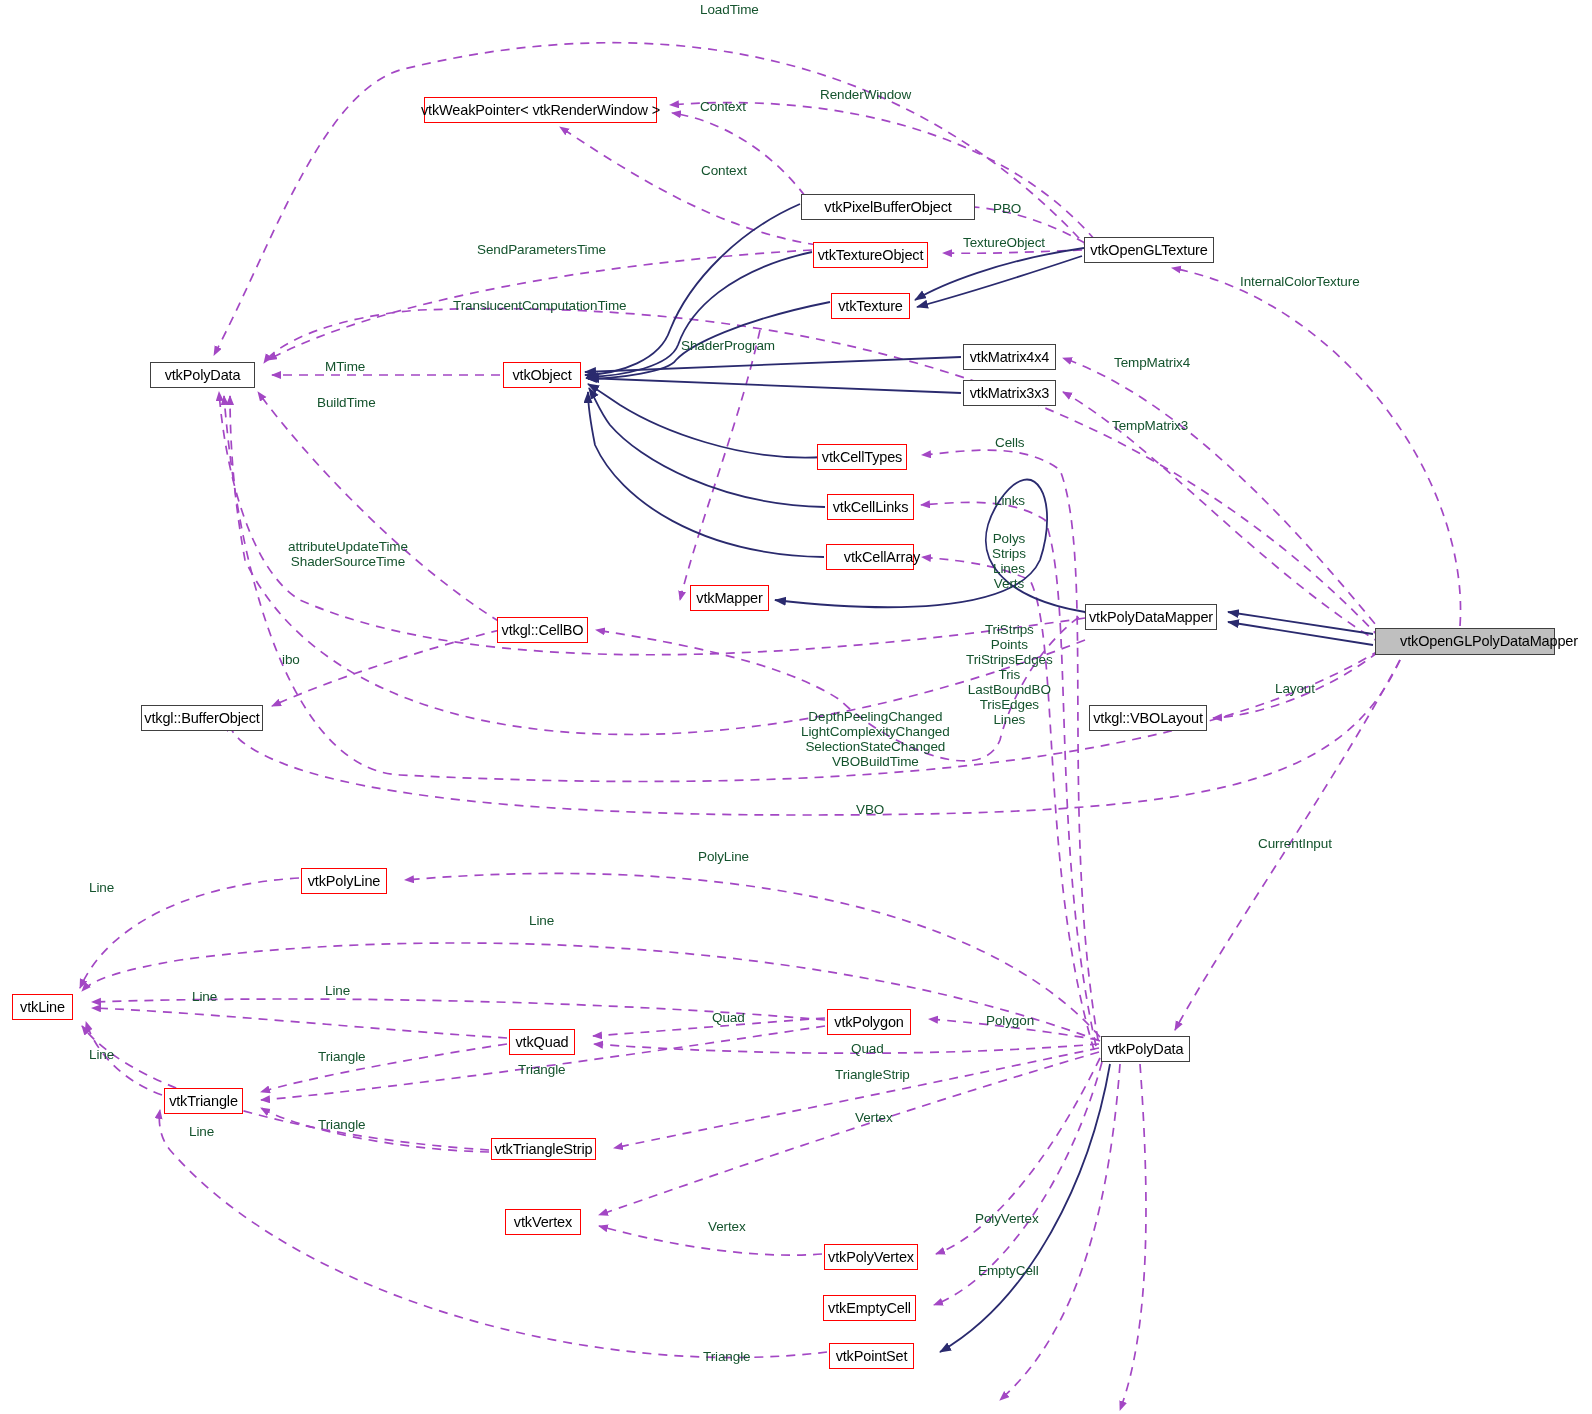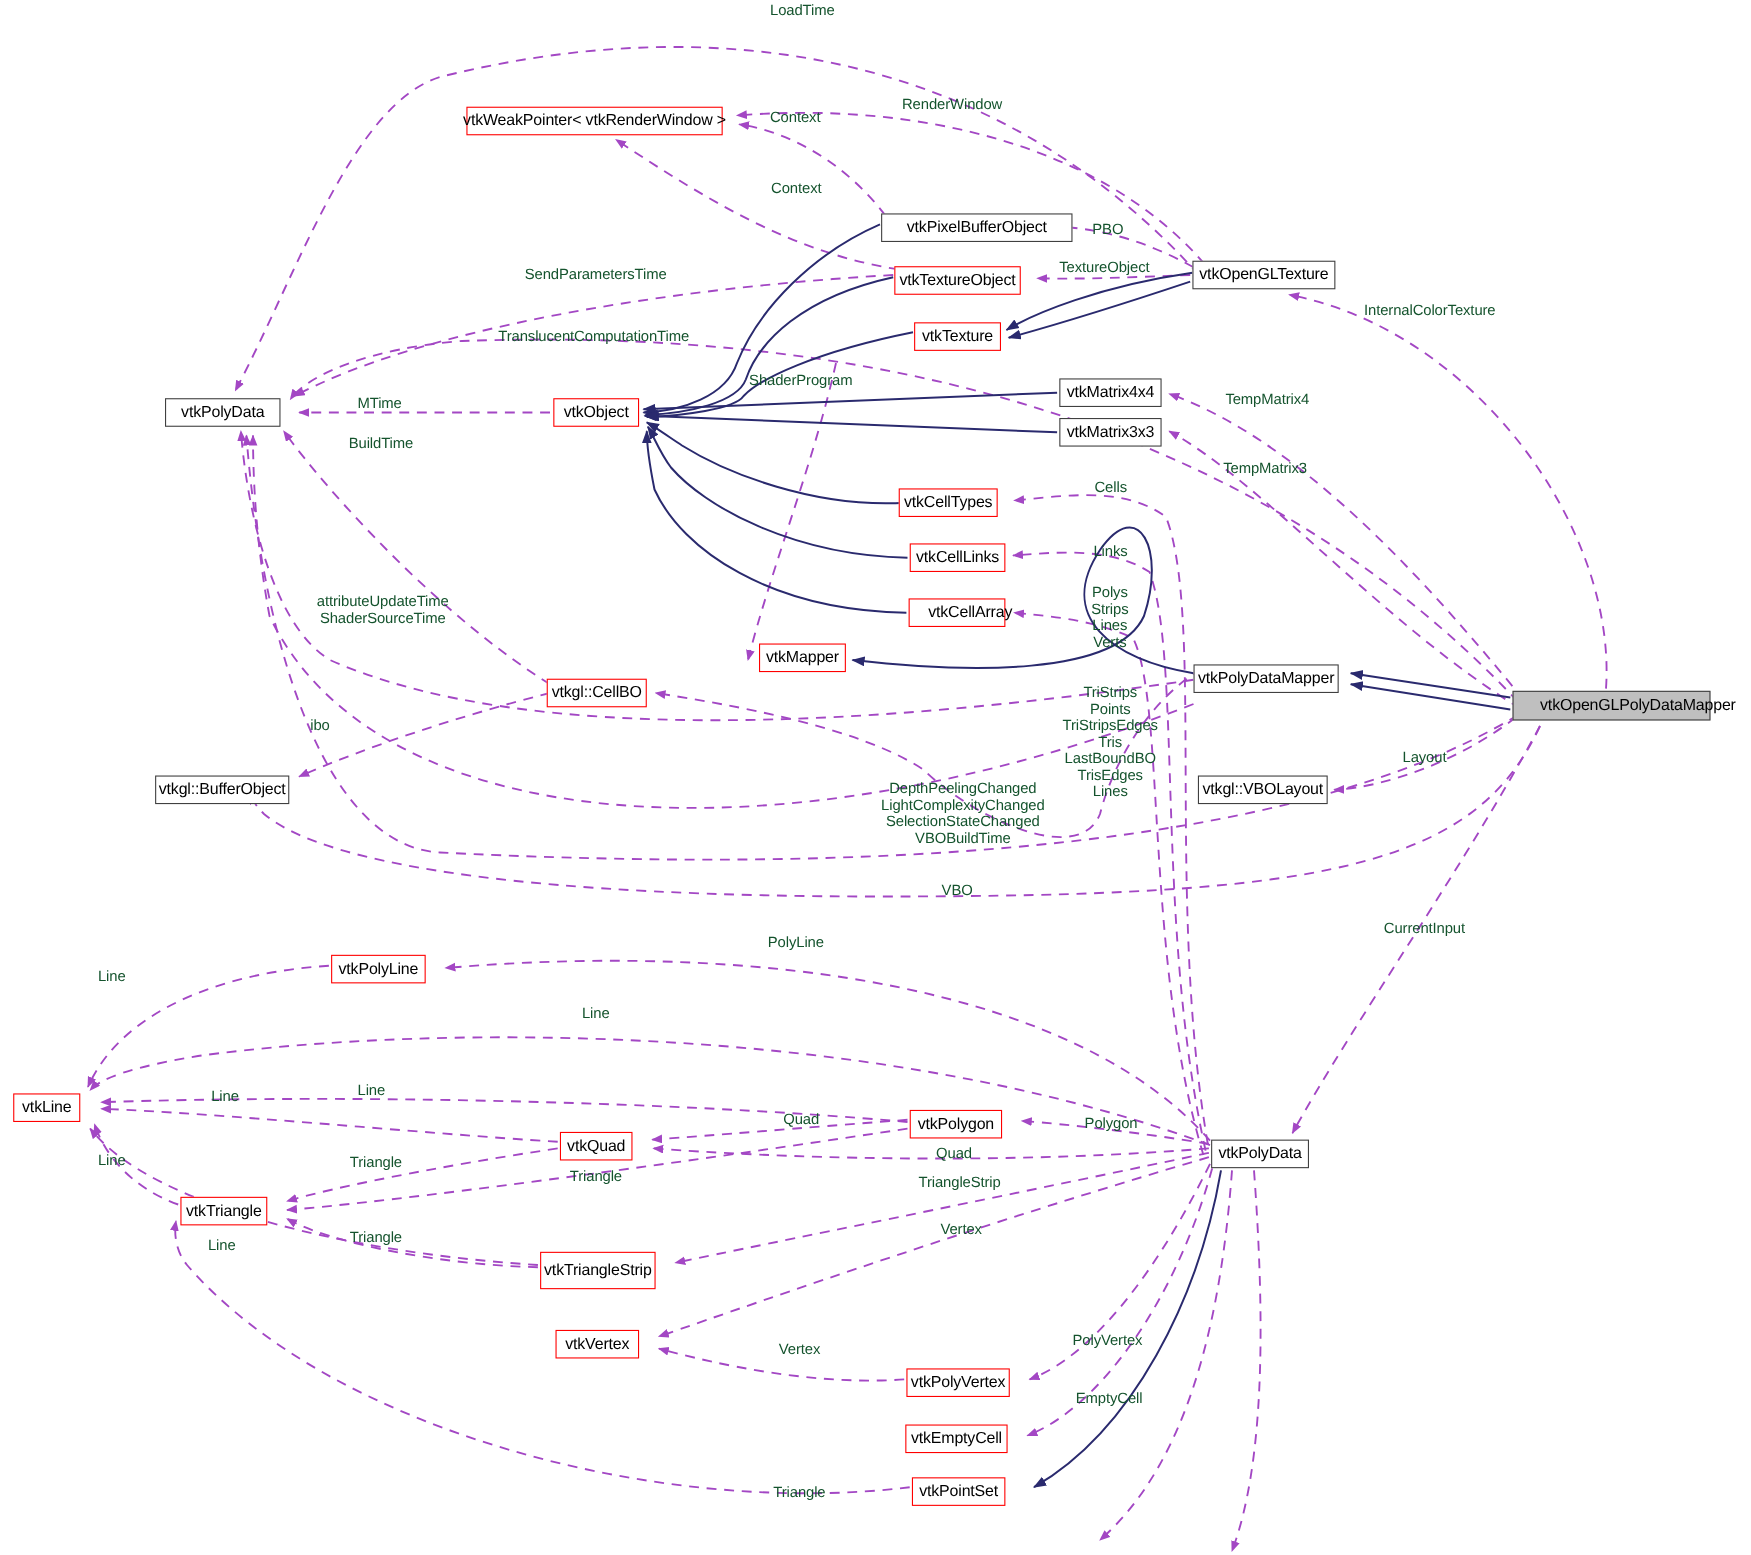--- a/index.html
+++ b/index.html
@@ -169,21 +169,21 @@
   <div class="node grey" style="left:1375px;top:628px;width:180px;height:27px;padding-left:48px;">vtkOpenGLPolyDataMapper</div>
   <div class="node red" style="left:497px;top:617px;width:91px;height:26px;">vtkgl::CellBO</div>
   <div class="node black" style="left:1089px;top:705px;width:118px;height:26px;">vtkgl::VBOLayout</div>
   <div class="node black" style="left:141px;top:705px;width:122px;height:26px;">vtkgl::BufferObject</div>
   <div class="node red" style="left:301px;top:868px;width:86px;height:26px;">vtkPolyLine</div>
   <div class="node red" style="left:12px;top:994px;width:61px;height:26px;">vtkLine</div>
   <div class="node red" style="left:509px;top:1029px;width:66px;height:26px;">vtkQuad</div>
   <div class="node red" style="left:827px;top:1009px;width:84px;height:26px;">vtkPolygon</div>
   <div class="node black" style="left:1101px;top:1036px;width:89px;height:26px;">vtkPolyData</div>
   <div class="node red" style="left:164px;top:1088px;width:79px;height:26px;">vtkTriangle</div>
-  <div class="node red" style="left:491px;top:1138px;width:105px;height:34px;">vtkTriangleStrip</div>
+  <div class="node red" style="left:491px;top:1138px;width:105px;height:22px;">vtkTriangleStrip</div>
   <div class="node red" style="left:505px;top:1209px;width:76px;height:26px;">vtkVertex</div>
   <div class="node red" style="left:824px;top:1244px;width:94px;height:26px;">vtkPolyVertex</div>
   <div class="node red" style="left:823px;top:1295px;width:93px;height:26px;">vtkEmptyCell</div>
   <div class="node red" style="left:829px;top:1343px;width:85px;height:26px;">vtkPointSet</div>
 
   <div class="elabel" style="left:700px;top:3px;">LoadTime</div>
   <div class="elabel" style="left:820px;top:88px;">RenderWindow</div>
   <div class="elabel" style="left:700px;top:100px;">Context</div>
   <div class="elabel" style="left:701px;top:164px;">Context</div>
   <div class="elabel" style="left:993px;top:202px;">PBO</div>

